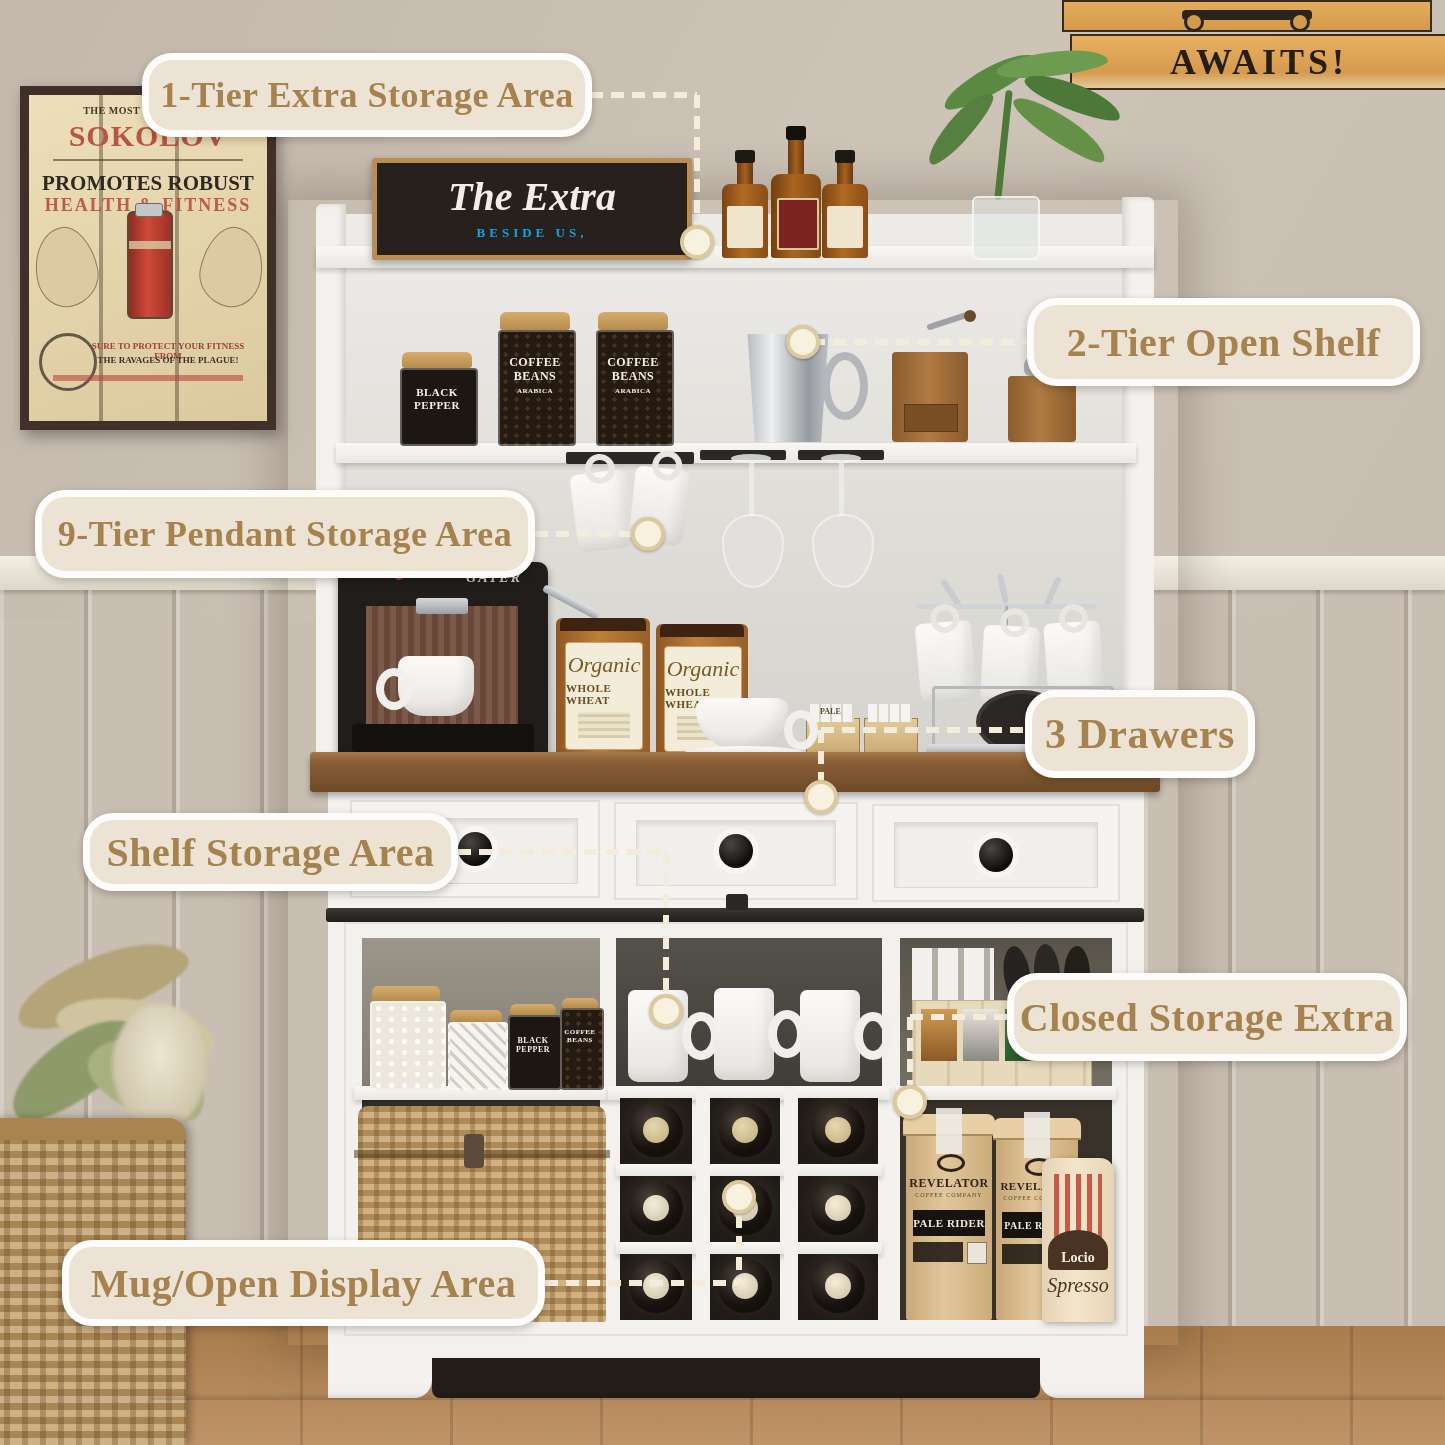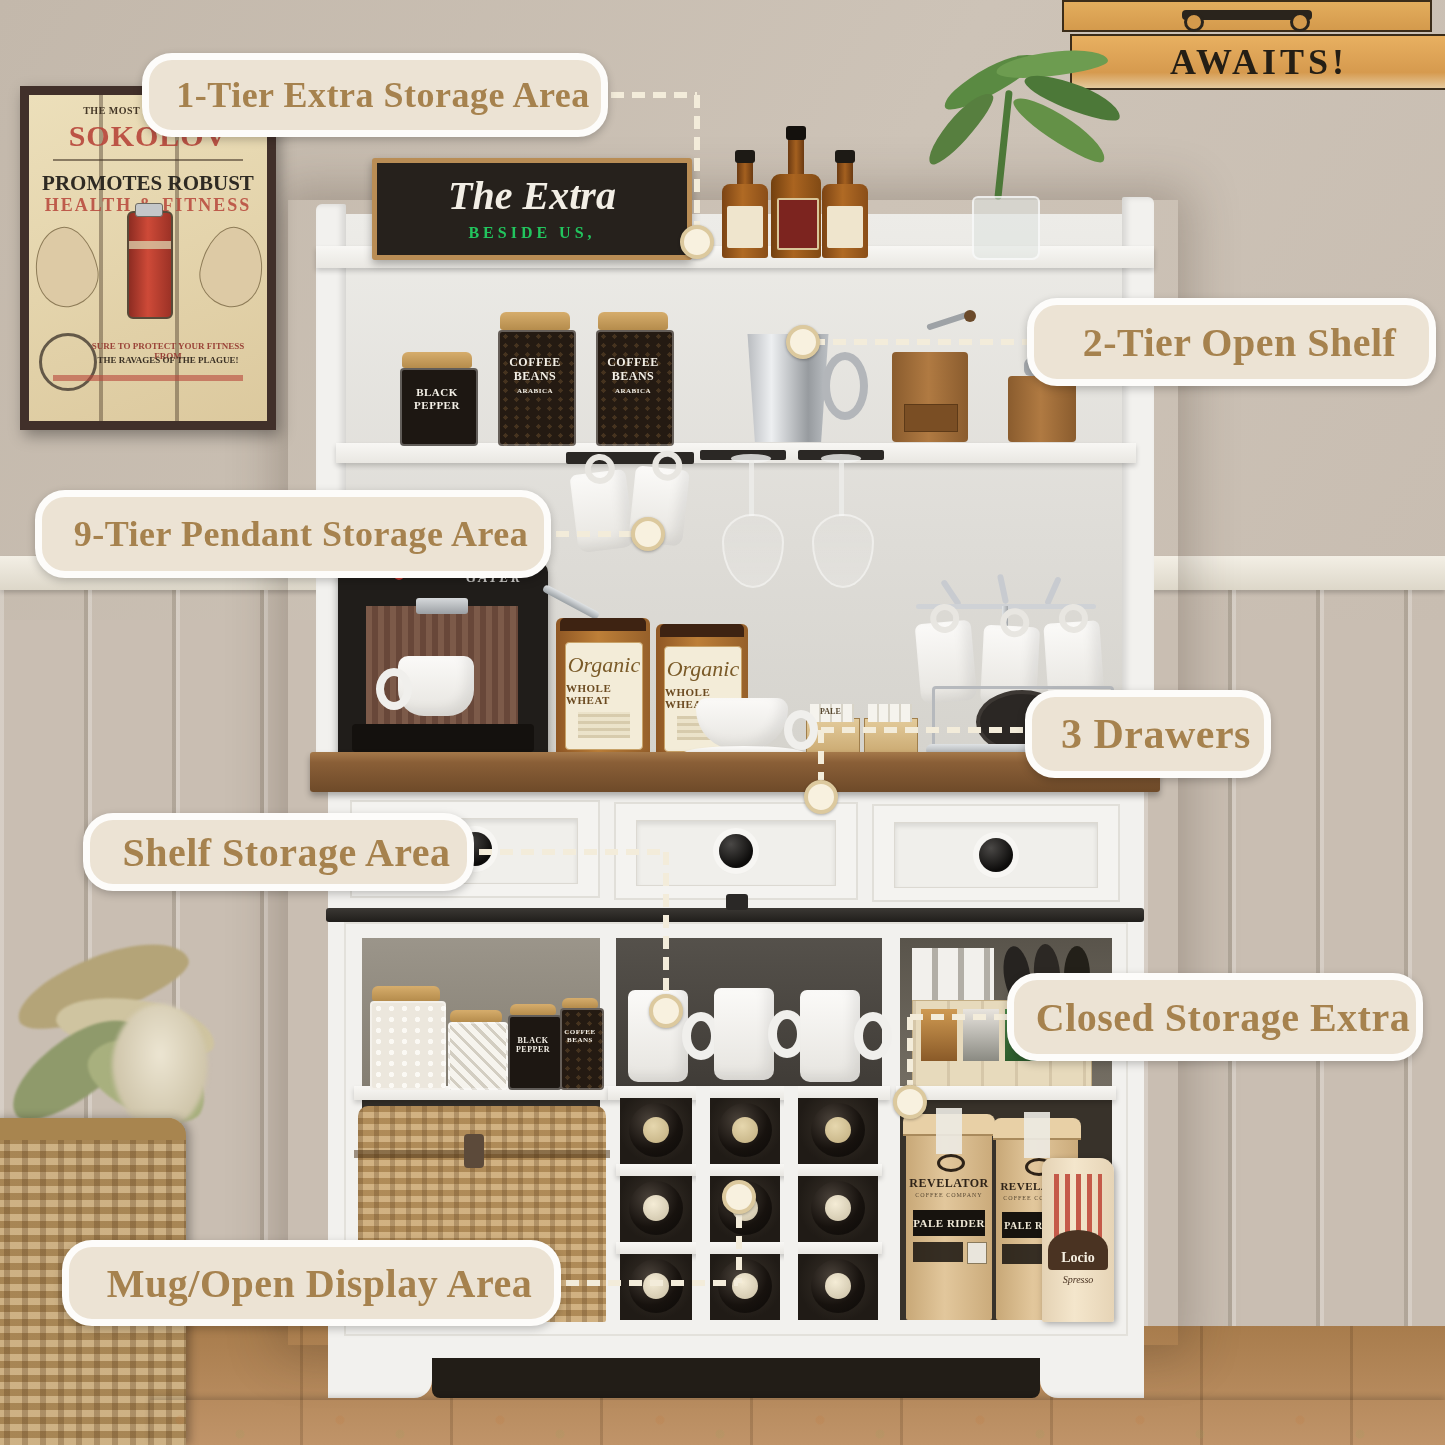--- a/index.html
+++ b/index.html
@@ -3,21 +3,21 @@
 <meta charset="utf-8">
 <style>
   html,body{margin:0;padding:0;background:#888;}
   .canvas{position:relative;width:1445px;height:1445px;overflow:hidden;
           font-family:"Liberation Serif",serif;background:#c9beb2;}
   .abs{position:absolute;}
   
   .pill{background:#ece3d4;border:7px solid #fdfcfa;border-radius:30px;
         display:flex;align-items:center;justify-content:center;white-space:nowrap;
         color:#a6824e;font-weight:bold;box-shadow:0 3px 9px rgba(0,0,0,.22);
-        z-index:40;letter-spacing:.5px;padding-left:16px;}
+        z-index:40;letter-spacing:.5px;}
   .dash-h{height:6px;background:repeating-linear-gradient(90deg,#f3ecda 0 13px,transparent 13px 21px);z-index:38;}
   .dash-v{width:6px;background:repeating-linear-gradient(180deg,#f3ecda 0 13px,transparent 13px 21px);z-index:38;}
   .endpoint{width:26px;height:26px;border:4px solid #dcc99e;background:#f8f1df;border-radius:50%;
             box-shadow:0 1px 3px rgba(0,0,0,.3);z-index:39;}
   
   .white{background:#f2f1ee;}
   .shelf{background:linear-gradient(180deg,#f8f7f4,#e9e7e2);box-shadow:0 3px 5px rgba(0,0,0,.18);}
   .mug{background:linear-gradient(180deg,#fbfaf8,#e6e4df);border-radius:7px 7px 10px 10px;
        box-shadow:inset -8px -6px 12px rgba(0,0,0,.08);}
   .ring{border-radius:50%;background:transparent;}
@@ -79,21 +79,21 @@
 
   <div class="abs" style="left:336px;top:214px;width:800px;height:550px;background:linear-gradient(180deg,#edecE8,#dedcd7 60%,#d5d3cd);background-color:#e6e5e1;"></div>
   <div class="abs white" style="left:316px;top:204px;width:30px;height:560px;border-radius:6px 2px 0 0;box-shadow:inset -4px 0 6px rgba(0,0,0,.12);"></div>
   <div class="abs white" style="left:1122px;top:197px;width:32px;height:567px;border-radius:2px 6px 0 0;box-shadow:inset 4px 0 6px rgba(0,0,0,.12);"></div>
   <div class="abs shelf" style="left:316px;top:246px;width:838px;height:22px;"></div>
   <div class="abs shelf" style="left:336px;top:443px;width:800px;height:20px;"></div>
 
   <div class="abs" style="left:372px;top:158px;width:310px;height:92px;background:#26211c;border:5px solid #b98d55;border-radius:3px;box-shadow:0 4px 8px rgba(0,0,0,.3);
               display:flex;flex-direction:column;align-items:center;justify-content:center;">
     <span style="font-style:italic;font-weight:bold;font-size:40px;color:#f2eee5;line-height:1;">The Extra</span>
-    <span style="font-weight:bold;font-size:16px;color:#22c55e;letter-spacing:4px;margin-top:8px;">BESIDE US,</span>
+    <span style="font-weight:bold;font-size:13px;color:#0ea5e9;letter-spacing:4px;margin-top:8px;">BESIDE US,</span>
   </div>
 
   <div class="abs" style="left:722px;top:150px;width:46px;height:108px;">
     <div class="abs" style="left:15px;top:0;width:16px;height:40px;background:linear-gradient(90deg,#6b3a12,#a4601f,#6b3a12);border-radius:4px 4px 0 0;"></div>
     <div class="abs" style="left:13px;top:0;width:20px;height:13px;background:#1d1a15;border-radius:3px;"></div>
     <div class="abs" style="left:0;top:34px;width:46px;height:74px;background:linear-gradient(90deg,#7c4414,#b06a24 45%,#8a4e18);border-radius:8px 8px 3px 3px;"></div>
     <div class="abs" style="left:5px;top:56px;width:36px;height:42px;background:#efe5cd;border-radius:2px;"></div>
   </div>
   <div class="abs" style="left:771px;top:126px;width:50px;height:132px;">
     <div class="abs" style="left:17px;top:0;width:16px;height:56px;background:linear-gradient(90deg,#6b3a12,#a4601f,#6b3a12);border-radius:4px 4px 0 0;"></div>
@@ -400,21 +400,21 @@
       <span style="font-size:10px;font-weight:bold;color:#f1ead8;letter-spacing:.5px;">PALE RIDER</span>
       </div>
     <div class="abs" style="left:6px;top:126px;width:48px;height:20px;background:#17130e;opacity:.85;"></div>
     <div class="abs" style="left:58px;top:126px;width:18px;height:20px;background:#e9e5dc;border:1px solid #8a7a5c;"></div>
   </div>
   <div class="abs" style="left:1042px;top:1158px;width:72px;height:164px;background:linear-gradient(90deg,#e4d2b4,#f4e6cc 45%,#e6d4b6);border-radius:10px 14px 2px 2px;box-shadow:2px 2px 6px rgba(0,0,0,.3);z-index:2;">
     <div class="abs" style="left:12px;top:16px;width:48px;height:84px;background:repeating-linear-gradient(90deg,#c55a49 0 5px,transparent 5px 11px);"></div>
     <div class="abs" style="left:6px;top:72px;width:60px;height:40px;background:#4a3322;border-radius:50% 50% 4px 4px;display:flex;align-items:flex-end;justify-content:center;">
       <span style="font-size:14px;font-weight:bold;color:#f5eee0;padding-bottom:4px;">Locio</span>
       </div>
-    <div class="abs" style="left:0;top:116px;width:100%;text-align:center;font-size:10px;font-style:italic;color:#4a3322;">Spresso</div>
+    <div class="abs" style="left:0;top:116px;width:100%;text-align:center;font-size:20px;font-style:italic;color:#4a3322;">Spresso</div>
   </div>
 
   <div class="abs white" style="left:328px;top:1336px;width:816px;height:26px;"></div>
   <div class="abs" style="left:432px;top:1358px;width:608px;height:40px;background:#221d17;border-radius:0 0 8px 8px;"></div>
   <div class="abs white" style="left:328px;top:1336px;width:104px;height:62px;border-radius:0 0 18px 0;"></div>
   <div class="abs white" style="left:1040px;top:1336px;width:104px;height:62px;border-radius:0 0 0 18px;"></div>
 
   <div class="abs leaf" style="left:12px;top:956px;width:180px;height:58px;background:#b4a478;transform:rotate(-20deg);filter:blur(1px);"></div>
   <div class="abs leaf" style="left:56px;top:1000px;width:160px;height:54px;background:#cfc4a0;transform:rotate(10deg);filter:blur(1px);"></div>
   <div class="abs leaf" style="left:0px;top:1038px;width:150px;height:60px;background:#8f9a6b;transform:rotate(-34deg);filter:blur(1px);"></div>

